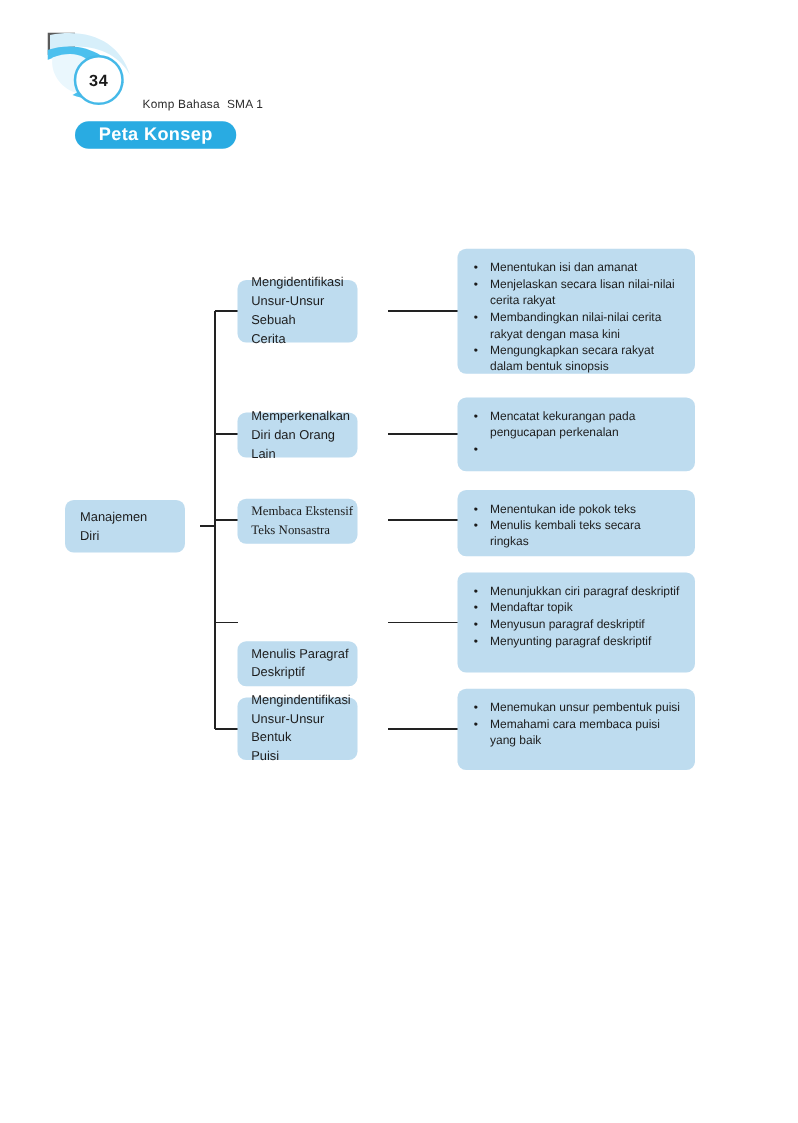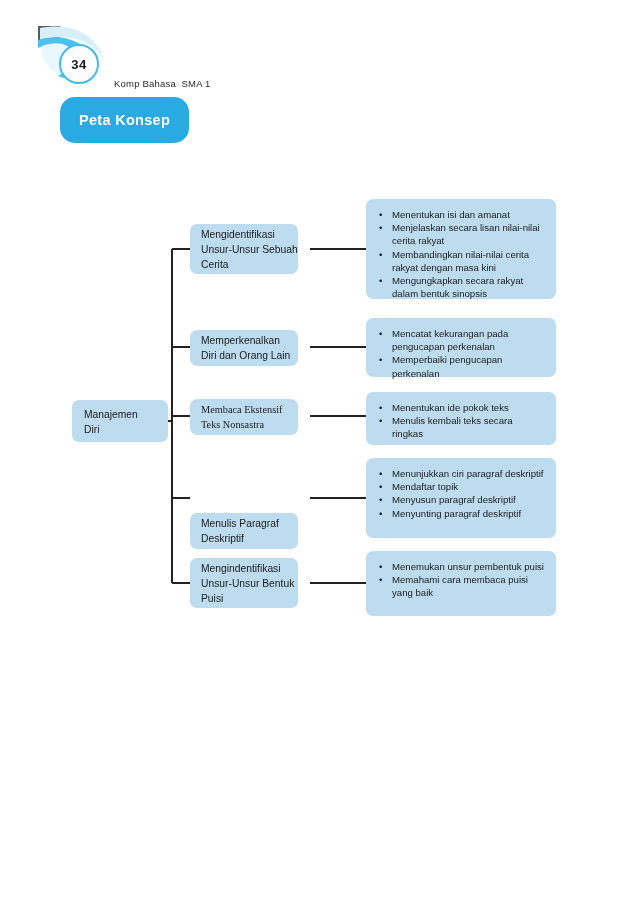--- a/index.html
+++ b/index.html
@@ -57,21 +57,21 @@
     letter-spacing: 0.2px;
     white-space: pre;
     margin-top: 20px;
   }
 
   
   #section-badge {
     position: absolute;
     left: 60px;
     top: 97px;
-    height: 46px;
+    height: 22px;
     padding: 0 19px;
     border-radius: 15px;
     background: #29abe2;
     color: #ffffff;
     font-size: 14.5px;
     font-weight: bold;
     display: flex;
     align-items: center;
     letter-spacing: 0.3px;
   }
@@ -97,30 +97,30 @@
     box-sizing: border-box;
     color: #1b1b1b;
   }
   .node-label {
     font-size: 10.3px;
     line-height: 15px;
     white-space: pre-line;
   }
 
   #node-root {
-    left: 72px;
+    left: 52px;
     top: 400px;
     width: 96px;
     height: 42px;
     padding: 7px 0 0 12px;
   }
 
   .branch-node {
     left: 190px;
-    width: 108px;
+    width: 96px;
     padding: 0 0 0 11px;
     display: flex;
     align-items: center;
   }
 
   .detail-node {
     left: 366px;
     width: 190px;
     padding: 9px 10px 9px 11px;
   }
@@ -208,21 +208,21 @@
     </ul>
   </div>
 
   <div class="node branch-node" style="top:330px;height:36px;">
     <div class="node-label">Memperkenalkan
 Diri dan Orang Lain</div>
   </div>
   <div class="node detail-node" style="top:318px;height:59px;">
     <ul class="detail-list">
       <li><span class="bullet">•</span><span>Mencatat kekurangan pada pengucapan perkenalan</span></li>
-      <li><span class="bullet">•</span><span>Memperbaiki pengucapan perkenalan</span></li>
+      <li><span class="bullet">•</span></li>
     </ul>
   </div>
 
   <div class="node branch-node" style="top:399px;height:36px;font-family:Liberation Serif, serif;">
     <div class="node-label">Membaca Ekstensif
 Teks Nonsastra</div>
   </div>
   <div class="node detail-node" style="top:392px;height:53px;">
     <ul class="detail-list">
       <li><span class="bullet">•</span><span>Menentukan ide pokok teks</span></li>

